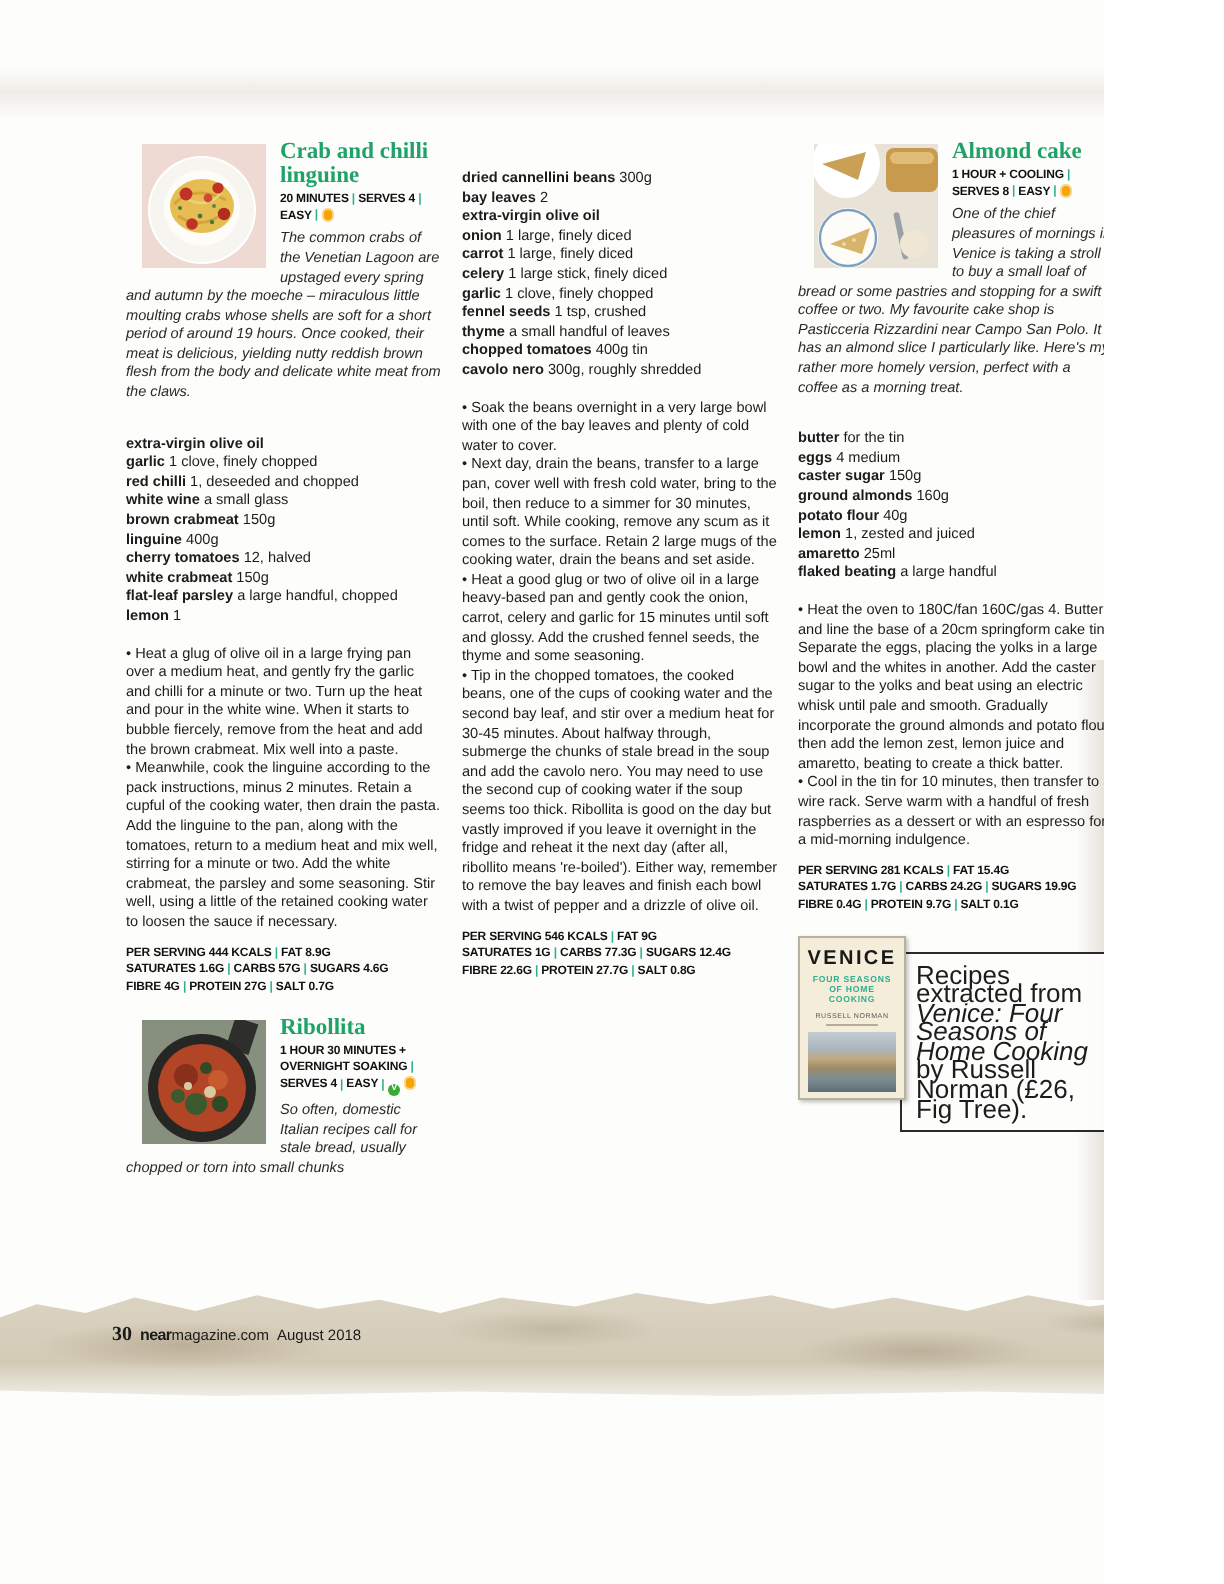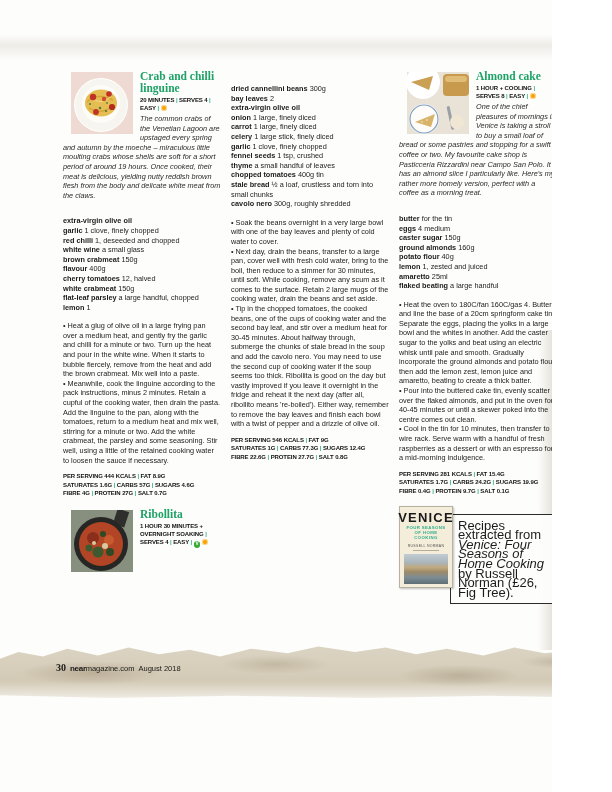--- a/index.html
+++ b/index.html
@@ -45,33 +45,33 @@
   .nutrition{margin:2px 0 10px 0;}
   .nline{font-weight:bold;font-size:6px;line-height:8.6px;letter-spacing:-0.1px;color:#111;}
   .nline .nseg:not(:first-child)::before{content:" | ";color:#2fae8f;}
   section.recipe{display:block;}
 
   
   .book-row{display:flex;align-items:flex-start;margin-top:6px;position:relative;}
   .book-cover{position:relative;z-index:2;width:52px;height:80px;background:#f4edda;
               border:1px solid #b9b1a0;box-shadow:1px 1px 2px rgba(0,0,0,.25);
               display:flex;flex-direction:column;align-items:center;flex:0 0 52px;}
-  .bc-title{font-weight:bold;font-size:13px;letter-spacing:1.2px;color:#191919;margin-top:6px;line-height:9px;}
+  .bc-title{font-weight:bold;font-size:10px;letter-spacing:1.2px;color:#191919;margin-top:6px;line-height:9px;}
   .bc-sub{font-weight:bold;font-size:4.3px;line-height:5.4px;letter-spacing:.4px;color:#2fae8f;
           text-align:center;margin-top:3px;width:46px;}
   .bc-author{font-size:3.5px;line-height:4.5px;color:#555;margin-top:3px;letter-spacing:.3px;}
   .bc-rule{width:26px;height:1px;background:#b7ad97;margin-top:2px;}
   .bc-canal{width:44px;height:30px;margin-top:3px;
     background:linear-gradient(180deg,#c2ccd2 0%,#aab6bd 28%,#c0a97f 45%,#9b8a68 60%,#7e8d94 78%,#5e6e76 100%);}
   .book-box{z-index:1;margin-left:-3px;margin-top:8px;border:1.5px solid #2b2b2b;background:rgba(253,253,252,.92);
             padding:6px 7px;width:96px;font-size:13px;line-height:9.6px;}
   .ital{font-style:italic;}
 
   
-  .footer{position:absolute;left:56px;top:662px;z-index:3;display:flex;align-items:flex-end;color:#1a1a1a;}
+  .footer{position:absolute;left:56px;top:662px;z-index:3;display:flex;align-items:center;color:#1a1a1a;}
   .pageno{font-family:"Liberation Serif",serif;font-weight:bold;font-size:10px;margin-right:4px;}
   .brand{font-weight:bold;font-size:8px;letter-spacing:-0.3px;}
   .brand-rest{font-size:7.5px;}
   .issue{font-size:7.5px;margin-left:4px;}
 </style>
 </head>
 <body>
 
 <div class="page">
 
@@ -107,21 +107,21 @@
           <span class="mseg">20 MINUTES</span><span class="mseg">SERVES 4</span><span class="mseg">EASY</span>
           <span class="mbadges"><span class="badge badge-o"></span></span>
         </div>
         <p class="intro">The common crabs of the Venetian Lagoon are upstaged every spring and autumn by the moeche – miraculous little moulting crabs whose shells are soft for a short period of around 19 hours. Once cooked, their meat is delicious, yielding nutty reddish brown flesh from the body and delicate white meat from the claws.</p>
         <div class="ingredients">
           <div class="ing"><span class="ing-n">extra-virgin olive oil</span> <span></span></div>
             <div class="ing"><span class="ing-n">garlic</span> <span>1 clove, finely chopped</span></div>
             <div class="ing"><span class="ing-n">red chilli</span> <span>1, deseeded and chopped</span></div>
             <div class="ing"><span class="ing-n">white wine</span> <span>a small glass</span></div>
             <div class="ing"><span class="ing-n">brown crabmeat</span> <span>150g</span></div>
-            <div class="ing"><span class="ing-n">flavour</span> <span>400g</span></div>
+            <div class="ing"><span class="ing-n">linguine</span> <span>400g</span></div>
             <div class="ing"><span class="ing-n">cherry tomatoes</span> <span>12, halved</span></div>
             <div class="ing"><span class="ing-n">white crabmeat</span> <span>150g</span></div>
             <div class="ing"><span class="ing-n">flat-leaf parsley</span> <span>a large handful, chopped</span></div>
             <div class="ing"><span class="ing-n">lemon</span> <span>1</span></div>
         </div>
         <div class="method">
           <div class="step">Heat a glug of olive oil in a large frying pan over a medium heat, and gently fry the garlic and chilli for a minute or two. Turn up the heat and pour in the white wine. When it starts to bubble fiercely, remove from the heat and add the brown crabmeat. Mix well into a paste.</div>
             <div class="step">Meanwhile, cook the linguine according to the pack instructions, minus 2 minutes. Retain a cupful of the cooking water, then drain the pasta. Add the linguine to the pan, along with the tomatoes, return to a medium heat and mix well, stirring for a minute or two. Add the white crabmeat, the parsley and some seasoning. Stir well, using a little of the retained cooking water to loosen the sauce if necessary.</div>
         </div>
         <div class="nutrition">
@@ -144,41 +144,42 @@
           <circle cx="18" cy="38" r="3.5" fill="#3d5a2e"></circle>
           <circle cx="32" cy="24" r="3" fill="#2f4a24"></circle>
           <circle cx="34" cy="36" r="3" fill="#d8c9a0"></circle>
           <circle cx="23" cy="33" r="2" fill="#d8c9a0"></circle>
         </svg>
         <h2 class="rtitle">Ribollita</h2>
         <div class="meta">
           <span class="mseg">1 HOUR 30 MINUTES + OVERNIGHT SOAKING</span><span class="mseg">SERVES 4</span><span class="mseg">EASY</span>
           <span class="mbadges"><span class="badge badge-v">V</span> <span class="badge badge-o"></span></span>
         </div>
+        <p class="intro">So often, domestic Italian recipes call for stale bread, usually chopped or torn into small chunks</p>
       </section>
     </div>
 
     <div class="col">
       <div class="ingredients">
         <div class="ing"><span class="ing-n">dried cannellini beans</span> <span>300g</span></div>
           <div class="ing"><span class="ing-n">bay leaves</span> <span>2</span></div>
           <div class="ing"><span class="ing-n">extra-virgin olive oil</span> <span></span></div>
           <div class="ing"><span class="ing-n">onion</span> <span>1 large, finely diced</span></div>
           <div class="ing"><span class="ing-n">carrot</span> <span>1 large, finely diced</span></div>
           <div class="ing"><span class="ing-n">celery</span> <span>1 large stick, finely diced</span></div>
           <div class="ing"><span class="ing-n">garlic</span> <span>1 clove, finely chopped</span></div>
           <div class="ing"><span class="ing-n">fennel seeds</span> <span>1 tsp, crushed</span></div>
           <div class="ing"><span class="ing-n">thyme</span> <span>a small handful of leaves</span></div>
           <div class="ing"><span class="ing-n">chopped tomatoes</span> <span>400g tin</span></div>
-          <div class="ing"><span class="ing-n">stale bread</span> <span>½ a loaf, crustless and torn into small chunks</span></div>
           <div class="ing"><span class="ing-n">cavolo nero</span> <span>300g, roughly shredded</span></div>
       </div>
       <div class="method">
         <div class="step">Soak the beans overnight in a very large bowl with one of the bay leaves and plenty of cold water to cover.</div>
           <div class="step">Next day, drain the beans, transfer to a large pan, cover well with fresh cold water, bring to the boil, then reduce to a simmer for 30 minutes, until soft. While cooking, remove any scum as it comes to the surface. Retain 2 large mugs of the cooking water, drain the beans and set aside.</div>
+          <div class="step">Heat a good glug or two of olive oil in a large heavy-based pan and gently cook the onion, carrot, celery and garlic for 15 minutes until soft and glossy. Add the crushed fennel seeds, the thyme and some seasoning.</div>
           <div class="step">Tip in the chopped tomatoes, the cooked beans, one of the cups of cooking water and the second bay leaf, and stir over a medium heat for 30-45 minutes. About halfway through, submerge the chunks of stale bread in the soup and add the cavolo nero. You may need to use the second cup of cooking water if the soup seems too thick. Ribollita is good on the day but vastly improved if you leave it overnight in the fridge and reheat it the next day (after all, ribollito means 're-boiled'). Either way, remember to remove the bay leaves and finish each bowl with a twist of pepper and a drizzle of olive oil.</div>
       </div>
       <div class="nutrition">
         <div class="nline"><span class="nseg">PER SERVING 546 KCALS</span><span class="nseg">FAT 9G</span></div>
         <div class="nline"><span class="nseg">SATURATES 1G</span><span class="nseg">CARBS 77.3G</span><span class="nseg">SUGARS 12.4G</span></div>
         <div class="nline"><span class="nseg">FIBRE 22.6G</span><span class="nseg">PROTEIN 27.7G</span><span class="nseg">SALT 0.8G</span></div>
       </div>
     </div>
 
     <div class="col">
@@ -208,21 +209,20 @@
             <div class="ing"><span class="ing-n">eggs</span> <span>4 medium</span></div>
             <div class="ing"><span class="ing-n">caster sugar</span> <span>150g</span></div>
             <div class="ing"><span class="ing-n">ground almonds</span> <span>160g</span></div>
             <div class="ing"><span class="ing-n">potato flour</span> <span>40g</span></div>
             <div class="ing"><span class="ing-n">lemon</span> <span>1, zested and juiced</span></div>
             <div class="ing"><span class="ing-n">amaretto</span> <span>25ml</span></div>
             <div class="ing"><span class="ing-n">flaked beating</span> <span>a large handful</span></div>
         </div>
         <div class="method">
           <div class="step">Heat the oven to 180C/fan 160C/gas 4. Butter and line the base of a 20cm springform cake tin. Separate the eggs, placing the yolks in a large bowl and the whites in another. Add the caster sugar to the yolks and beat using an electric whisk until pale and smooth. Gradually incorporate the ground almonds and potato flour, then add the lemon zest, lemon juice and amaretto, beating to create a thick batter.</div>
-            <div class="step">Pour into the buttered cake tin, evenly scatter over the flaked almonds, and put in the oven for 40-45 minutes or until a skewer poked into the centre comes out clean.</div>
             <div class="step">Cool in the tin for 10 minutes, then transfer to a wire rack. Serve warm with a handful of fresh raspberries as a dessert or with an espresso for a mid-morning indulgence.</div>
         </div>
         <div class="nutrition">
           <div class="nline"><span class="nseg">PER SERVING 281 KCALS</span><span class="nseg">FAT 15.4G</span></div>
           <div class="nline"><span class="nseg">SATURATES 1.7G</span><span class="nseg">CARBS 24.2G</span><span class="nseg">SUGARS 19.9G</span></div>
           <div class="nline"><span class="nseg">FIBRE 0.4G</span><span class="nseg">PROTEIN 9.7G</span><span class="nseg">SALT 0.1G</span></div>
         </div>
       </section>
 
       <div class="book-row">

